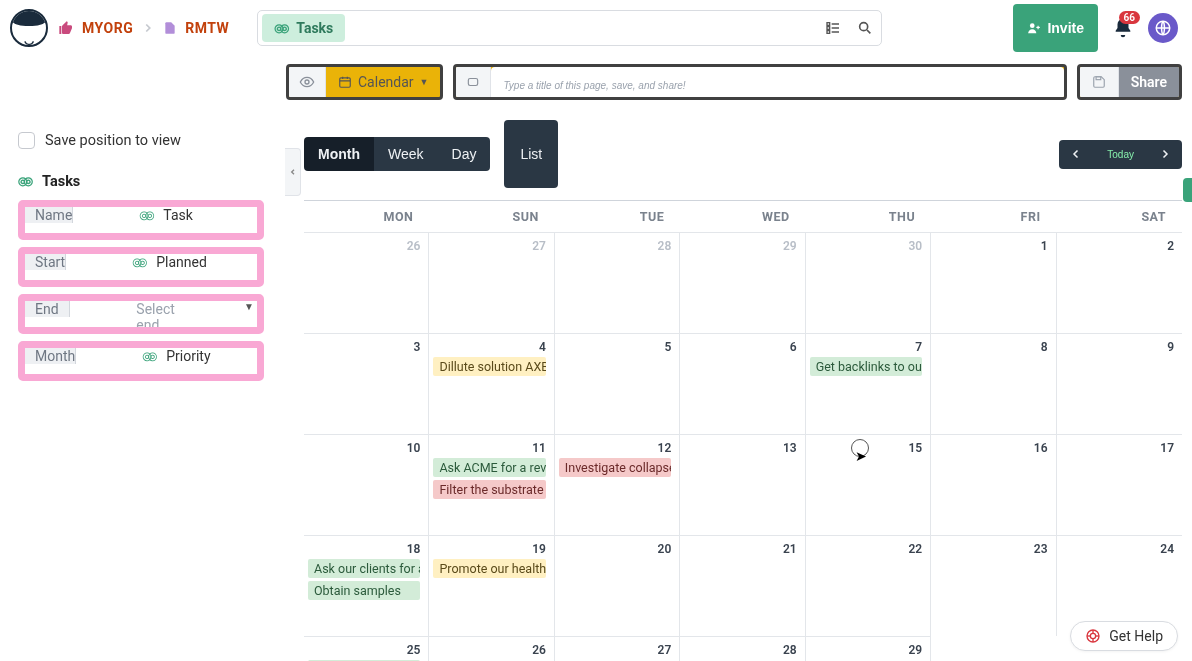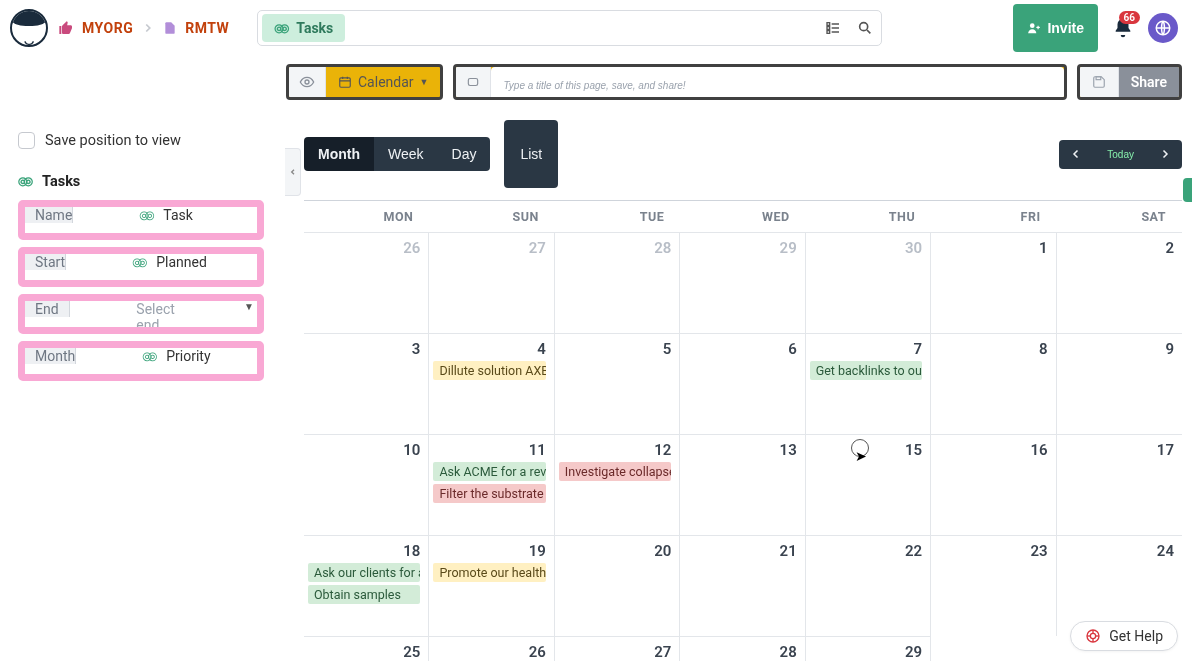--- a/index.html
+++ b/index.html
@@ -178,21 +178,21 @@
 }
 .day {
   border-top: 1px solid #e3e6ea;
   border-right: 1px solid #e3e6ea;
   position: relative;
   padding: 6px 8px 4px 4px;
   overflow: hidden;
 }
 .day:nth-child(7n) { border-right: none; }
 .day .num {
-  text-align: right; font-size: 15px; font-weight: 600; color: #3a434f;
+  text-align: right; font-size: 12px; font-weight: 600; color: #3a434f;
 }
 .day.other .num { color: #b8bec7; }
 .event {
   margin-top: 3px; padding: 2px 6px; font-size: 12.5px;
   border-radius: 2px; white-space: nowrap; overflow: hidden; text-overflow: clip;
   cursor: pointer;
 }
 .ev-yellow { background: #fff0c2; color: #5a4a1a; }
 .ev-green  { background: #d3ecd8; color: #2b5a3b; }
 .ev-red    { background: #f5c9c9; color: #6b2a2a; }

